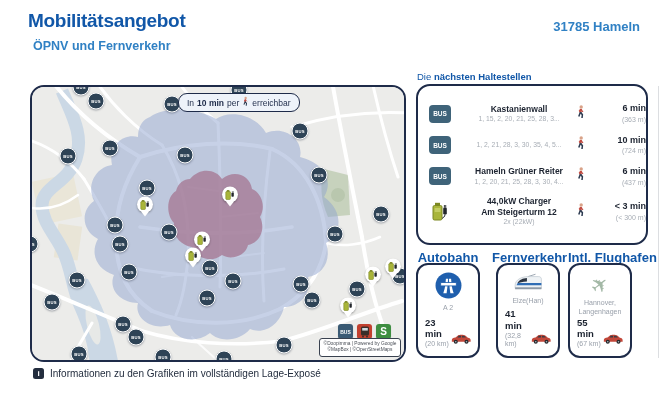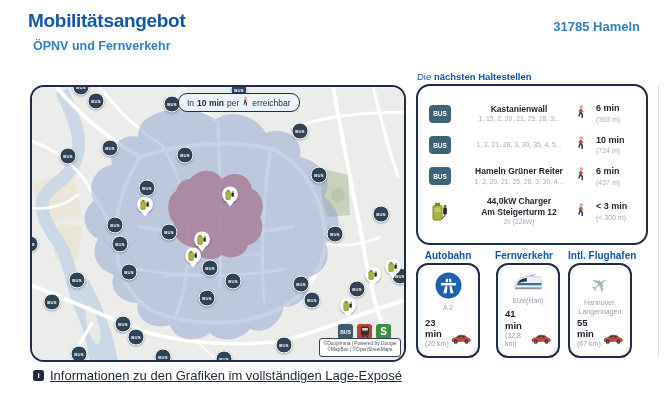--- a/index.html
+++ b/index.html
@@ -51,47 +51,47 @@
   .stop-row{display:grid;grid-template-columns:44px 1fr 20px 50px;align-items:center;height:37px;}
   .stop-row.tall{height:46px;}
   .stop-icon-cell{display:flex;justify-content:center;}
   .bus-badge{width:22px;height:18px;border-radius:4px;background:#3f6379;color:#fff;
            font-size:6.5px;font-weight:bold;display:flex;align-items:center;justify-content:center;}
   .stop-text{text-align:center;line-height:1.25;}
   .stop-name{font-size:8.5px;font-weight:bold;color:#1c2330;}
   .stop-name2{font-size:8.5px;font-weight:bold;color:#1c2330;}
   .stop-name2:empty{display:none;}
   .stop-lines{font-size:6.8px;color:#a7adb5;margin-top:1px;}
-  .stop-time{line-height:1.3;}
+  .stop-time{line-height:1.3;text-align:right;}
   .stop-time .t{font-size:9px;font-weight:bold;color:#1c2330;}
   .stop-time .d{font-size:7px;color:#a7adb5;}
 
   
-  .card-title{position:absolute;top:250px;width:64px;text-align:center;font-size:10px;font-weight:bold;
+  .card-title{position:absolute;top:250px;width:64px;text-align:center;font-size:13px;font-weight:bold;
            color:#1157a8;white-space:nowrap;}
   .tcard{position:absolute;top:263px;width:64px;height:95px;background:#fff;border:2px solid #1e2b49;
            border-radius:12px;box-sizing:border-box;display:flex;flex-direction:column;align-items:center;}
   .tcard .icon-zone{height:36px;display:flex;align-items:center;justify-content:center;margin-top:6px;}
   .tcard .dest{font-size:7px;color:#9aa1ab;text-align:center;line-height:1.3;padding:0 4px;height:22px;
            display:flex;align-items:center;justify-content:center;}
   .tcard .bottom{margin-top:auto;width:100%;box-sizing:border-box;padding:0 6px 7px 7px;
            display:flex;align-items:flex-end;justify-content:space-between;}
   .tcard .bt{line-height:1.25;}
   .tcard .bt .t{font-size:9.5px;font-weight:bold;color:#1c2330;}
   .tcard .bt .d{font-size:7px;color:#9aa1ab;}
   .plane-glyph{font-family:"DejaVu Sans",sans-serif;font-size:21px;color:#a3b8a6;display:inline-block;
            transform:rotate(-38deg);}
 
   .edge-line{position:absolute;left:658px;top:86px;width:1px;height:272px;background:#dcdee1;}
 
   
   #footer{position:absolute;left:33px;top:368px;display:flex;align-items:center;gap:6px;}
   .info-icon{width:11px;height:11px;border-radius:2.5px;background:#232d3e;color:#fff;font-size:8px;
            font-weight:bold;display:flex;align-items:center;justify-content:center;}
-  .info-text{font-size:13px;color:#232d3e;text-decoration:underline;}
+  .info-text{font-size:10px;color:#232d3e;}
 </style>
 </head>
 <body>
 
 <div id="app">
 
   <div class="hdr-title">Mobilitätsangebot</div>
   <div class="hdr-sub">ÖPNV und Fernverkehr</div>
   <div class="hdr-loc">31785 Hameln</div>
 

